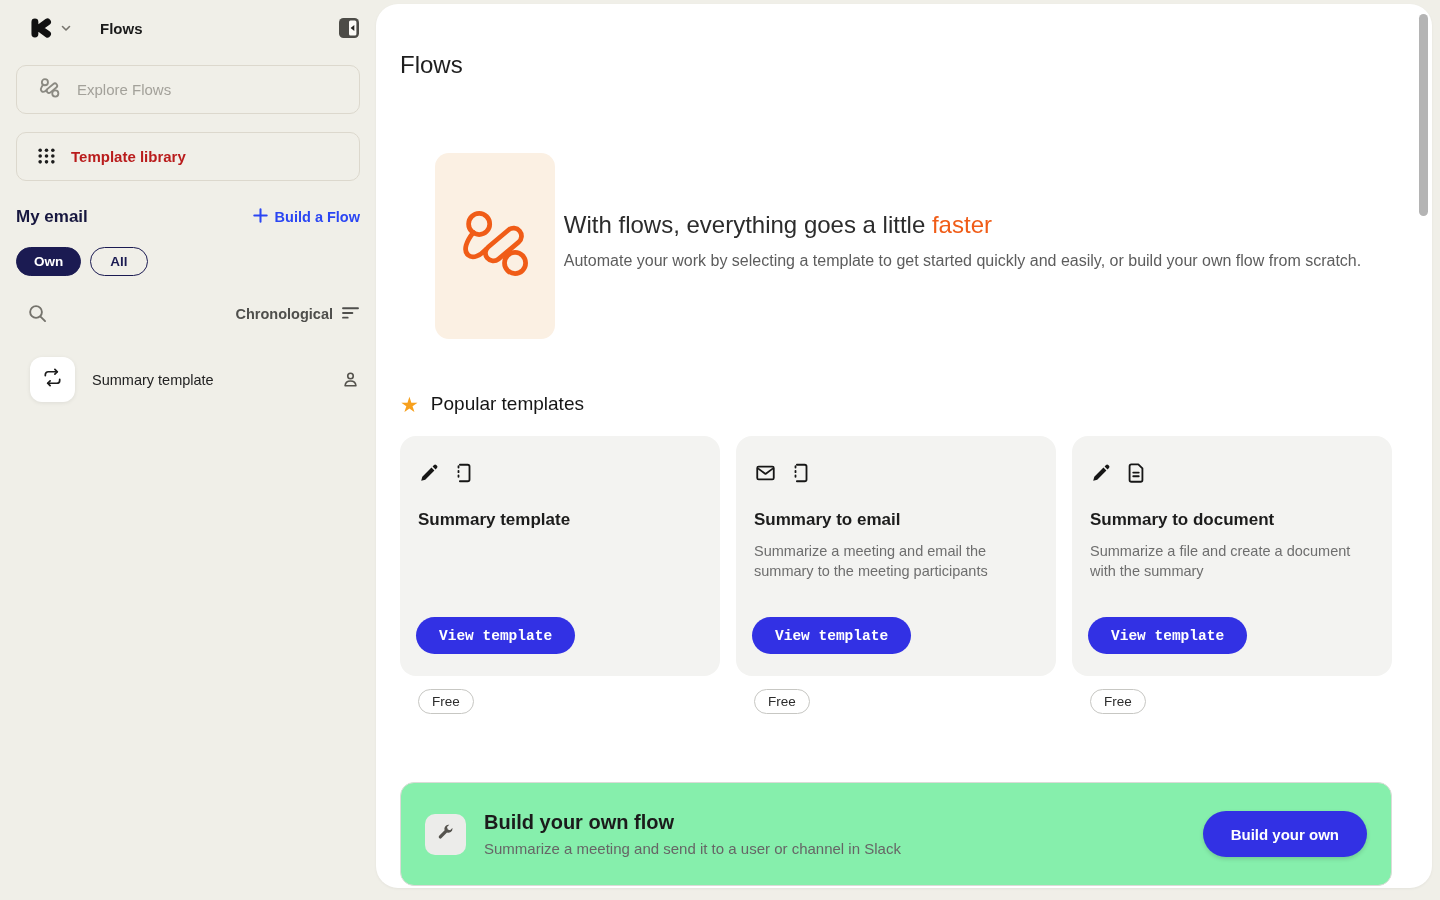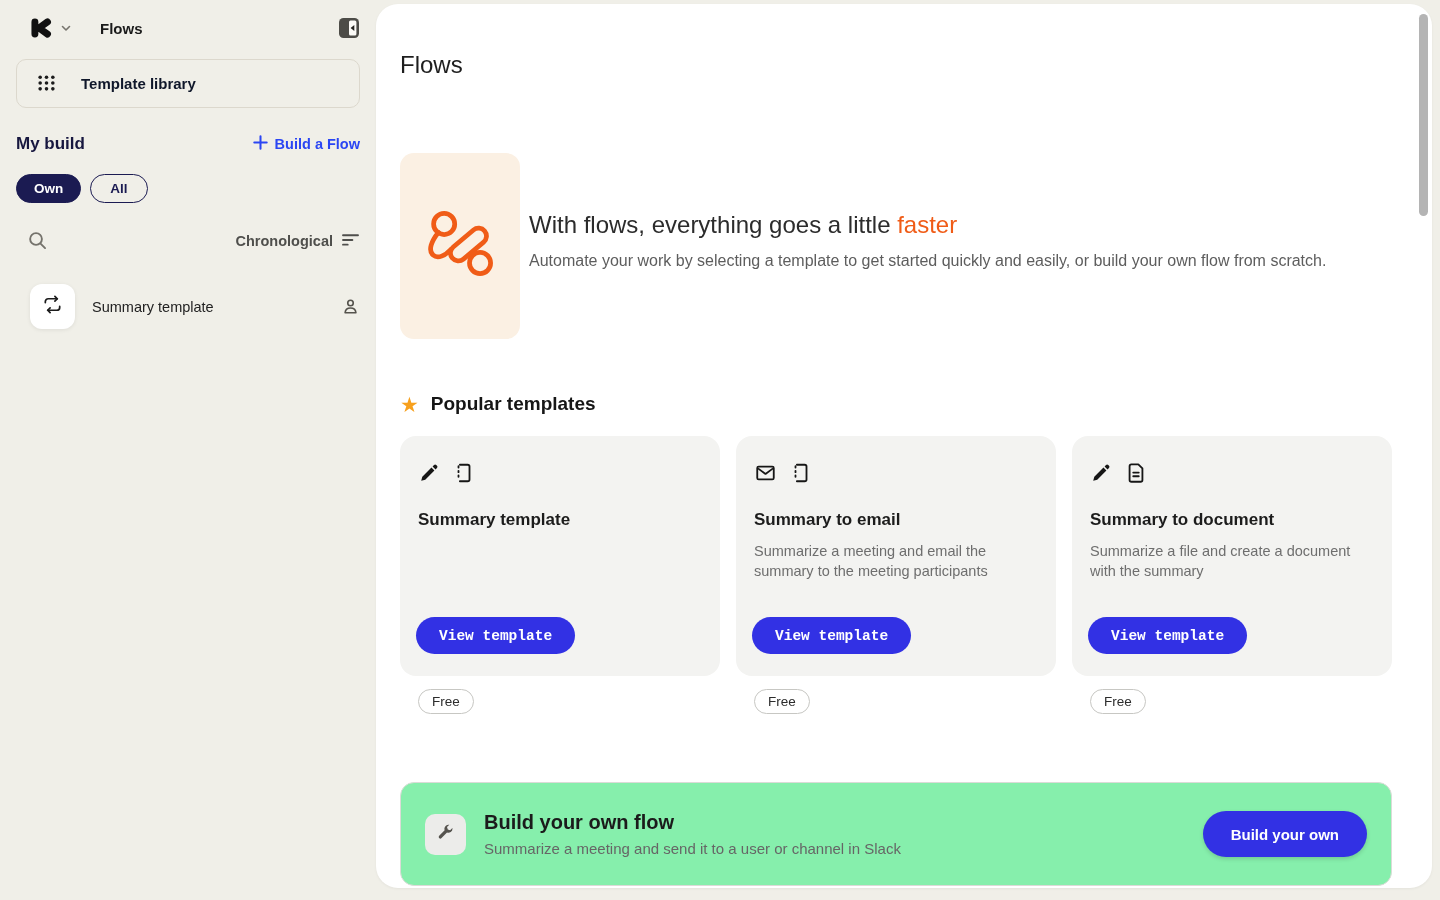--- a/index.html
+++ b/index.html
@@ -22,21 +22,21 @@
 
   .sb-box {
     display:flex; align-items:center; gap:15px;
     margin:0 16px; padding:0 20px; height:49px; width:344px;
     background:transparent; border:1px solid #dcd8cd; border-radius:10px;
     cursor:pointer; text-align:left; font-family:inherit;
   }
   .sb-box.explore { margin-top:24px; }
   .sb-box.library { margin-top:18px; }
   .sb-box .muted-label { font-size:15px; color:#a3a19a; }
-  .sb-box .dark-label { font-size:15px; font-weight:600; color:#0f172a;margin-left:10px; }
+  .sb-box .dark-label { font-size:15px; font-weight:600; color:#b91c1c; }
 
   .myflows-row { display:flex; align-items:center; justify-content:space-between; margin:26px 16px 0; }
   .myflows-title { font-size:17px; font-weight:700; color:#17173f; }
   .build-link { display:flex; align-items:center; gap:7px; background:none; border:none; cursor:pointer;
                 color:#2b46f3; font-size:14.5px; font-weight:700; font-family:inherit; }
 
   .pill-row { display:flex; gap:9px; margin:20px 16px 0; }
   .pill { height:29px; border-radius:15px; font-size:13.5px; font-weight:700; cursor:pointer; font-family:inherit; }
   .pill.own { background:#1b1b52; color:#fff; border:1.5px solid #1b1b52; padding:0 17px; }
   .pill.all { background:transparent; color:#1b1b52; border:1.5px solid #1b1b52; padding:0 19px; }
@@ -50,31 +50,31 @@
   .flow-tile { width:45px; height:45px; background:#fff; border-radius:12px;
                box-shadow:0 1px 4px rgba(0,0,0,.08); display:flex; align-items:center; justify-content:center; }
   .flow-name { margin-left:17px; font-size:14.5px; color:#222; }
   .flow-owner { margin-left:auto; line-height:0; }
 
   
   .panel { position:absolute; left:376px; top:4px; width:1056px; height:884px;
            background:#fff; border-radius:22px; box-shadow:0 1px 3px rgba(0,0,0,.05); overflow:hidden; }
   .page-title { position:absolute; top:47px; left:24px; font-size:24px; font-weight:500; color:#1e1e1e; }
 
-  .hero { position:absolute; top:149px; left:24px; right:36px; display:flex; gap:9px; }
+  .hero { position:absolute; top:149px; left:24px; right:36px; display:flex; gap:9px;justify-content:center; }
   .hero-tile { width:120px; height:186px; background:#fbf0e3; border-radius:14px; flex:none;
                display:flex; align-items:center; justify-content:center; }
   .hero-text { padding-top:58px; }
   .hero-heading { font-size:24px; color:#2c2c2c; }
   .hero-heading .hl { color:#f05c17; }
   .hero-sub { margin-top:13px; font-size:16px; color:#5d5d5d; }
 
   .popular-head { position:absolute; top:389px; left:24px; display:flex; align-items:center; gap:12px; }
   .star { color:#f7a01d; font-size:21px; line-height:1; }
-  .popular-title { font-size:19px; font-weight:700; color:#161616; }
+  .popular-title { font-size:19px; font-weight:400; color:#161616; }
 
   .cards { position:absolute; top:432px; left:24px; display:flex; gap:16px; }
   .card-col { width:320px; }
   .card { position:relative; width:320px; height:240px; background:#f3f3f1; border-radius:16px; padding:26px 18px 0 18px; }
   .card-icons { display:flex; align-items:center; gap:13px; }
   .card-title { margin-top:22px; font-size:17px; font-weight:600; color:#1c1c1c; }
   .card-desc { margin-top:11px; font-size:14.5px; line-height:20px; color:#6e6e6e; }
   .btn-blue { position:absolute; left:16px; bottom:22px; height:37px; padding:0 23px; border:none; cursor:pointer;
               background:#3231e4; color:#fff; font-size:14.5px; font-weight:600; border-radius:19px; font-family:Liberation Mono, monospace; }
   .badge { display:inline-block; margin:13px 0 0 18px; padding:4px 13px; border:1px solid #c7c7c3; border-radius:14px;
@@ -120,40 +120,51 @@
         <span>
           <svg width="22" height="22" viewBox="0 0 22 22">
             <rect x="1" y="1" width="20" height="20" rx="4.5" fill="#4d4c47"></rect>
             <rect x="11" y="3.6" width="7.4" height="14.8" rx="1.5" fill="#fcfbf7"></rect>
             <path d="M16.3 8L12.6 11l3.7 3z" fill="#24231f"></path>
           </svg>
         </span>
       </button>
     </div>
 
+    <button class="sb-box explore">
+      <span>
+        <svg width="25" height="22" viewBox="0 0 72 72" fill="none">
+          <circle cx="21" cy="17" r="10" stroke="#8b8a82" stroke-width="6"></circle>
+          <path d="M15.5 25C9 33 5.5 42 10.5 46.5 15 50.5 22 47 27.5 41" stroke="#8b8a82" stroke-width="6" stroke-linecap="round"></path>
+          <rect x="24" y="29" width="40" height="15" rx="7.5" transform="rotate(-40 44 36.5)" stroke="#8b8a82" stroke-width="6"></rect>
+          <circle cx="55" cy="54" r="10" stroke="#8b8a82" stroke-width="6"></circle>
+        </svg>
+      </span>
+      <span class="muted-label">Explore Flows</span>
+    </button>
 
     <button class="sb-box library">
       <span>
         <svg width="19" height="19" viewBox="0 0 18 18" fill="#1c1c1c">
           <circle cx="3" cy="4" r="1.7"></circle>
             <circle cx="9" cy="4" r="1.7"></circle>
             <circle cx="15" cy="4" r="1.7"></circle>
           <circle cx="3" cy="9.5" r="1.7"></circle>
             <circle cx="9" cy="9.5" r="1.7"></circle>
             <circle cx="15" cy="9.5" r="1.7"></circle>
           <circle cx="3" cy="15" r="1.7"></circle>
             <circle cx="9" cy="15" r="1.7"></circle>
             <circle cx="15" cy="15" r="1.7"></circle>
         </svg>
       </span>
       <span class="dark-label">Template library</span>
     </button>
 
     <div class="myflows-row">
-      <h2 class="myflows-title">My build</h2>
+      <h2 class="myflows-title">My email</h2>
       <button class="build-link">
         <span>
           <svg width="15" height="15" viewBox="0 0 14 14">
             <path d="M7 1.2v11.6M1.2 7h11.6" stroke="#2b46f3" stroke-width="1.9" stroke-linecap="round"></path>
           </svg>
         </span>
         <span>Build a Flow</span>
       </button>
     </div>
 

